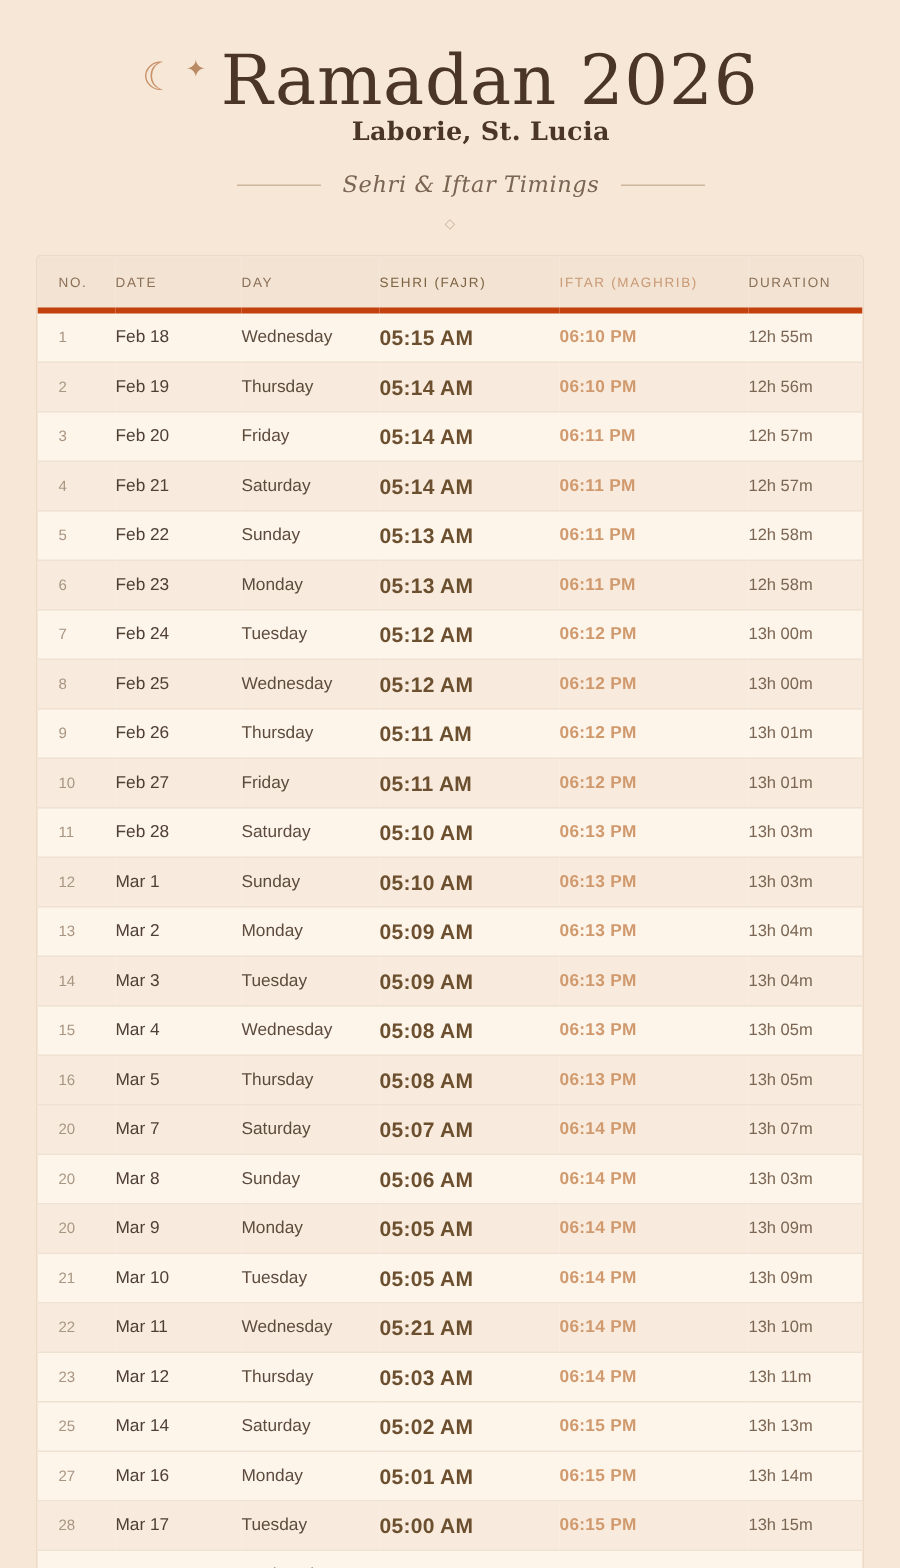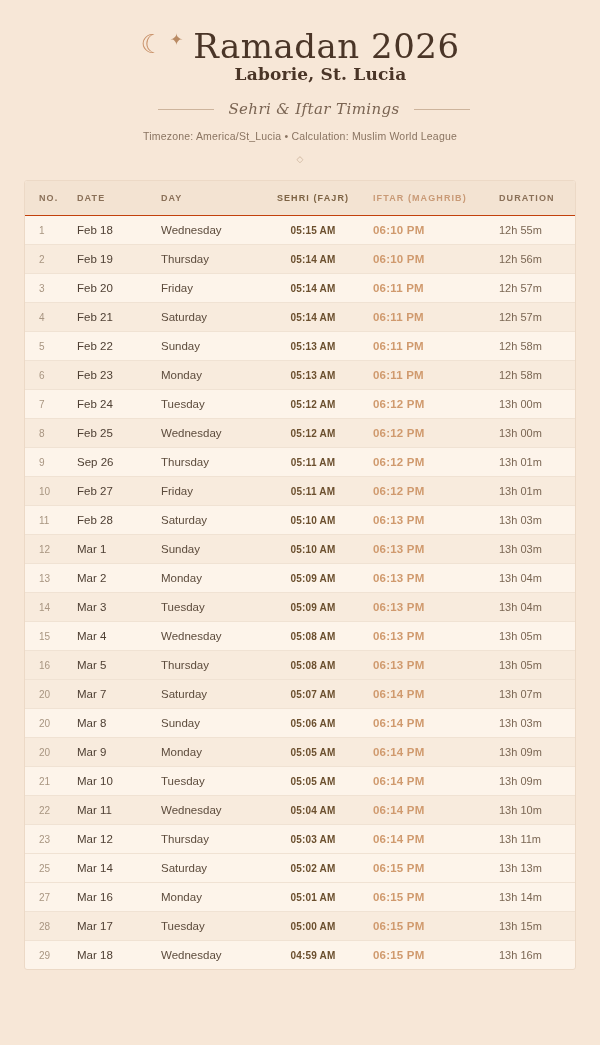--- a/index.html
+++ b/index.html
@@ -43,21 +43,21 @@
   .star-icon {
     color: #b98a63;
     font-size: 16px;
     line-height: 1;
     position: relative;
     top: -6px;
     margin-left: -4px;
   }
   .main-title {
     font-family: "DejaVu Serif", serif;
-    font-size: 34px;
+    font-size: 46px;
     letter-spacing: 0.5px;
     color: #4a3527;
     font-weight: 400;
     margin: 0;
   }
   .subtitle {
     font-family: "DejaVu Serif", serif;
     font-weight: bold;
     font-size: 17px;
     color: #4a3527;
@@ -107,53 +107,53 @@
   }
   table {
     width: 100%;
     border-collapse: collapse;
     font-size: 11.5px;
   }
   thead th {
     background: #f3e3d2;
     color: #8a7058;
     font-size: 9px;
-    font-weight: bold;
+    font-weight: normal;
     letter-spacing: 1.1px;
     text-transform: uppercase;
     padding: 12px 0 12px 0;
     text-align: left;
-    border-bottom: 1px solid #c2410c;
+    border-bottom: 4px solid #c2410c;
   }
   thead th.th-sehri { color: #7d6344; }
   thead th.th-iftar { color: #c99a76; }
 
   th.col-no, td.col-no { width: 38px; padding-left: 14px; }
   th.col-date, td.col-date { width: 84px; }
   th.col-day, td.col-day { width: 92px; }
-  th.col-sehri, td.col-sehri { width: 120px; text-align: center; }
+  th.col-sehri, td.col-sehri { width: 120px; }
   th.col-iftar, td.col-iftar { width: 126px; }
   th.col-dur, td.col-dur { width: auto; }
 
   tbody td {
     padding: 8px 0;
     border-bottom: 1px solid #f0e2d3;
     color: #5d4c3d;
     vertical-align: middle;
   }
   tbody tr:last-child td { border-bottom: none; }
   tbody tr.alt td { background: #f8ebdd; }
 
   td.col-no { color: #a89581; font-size: 10px; }
   td.col-date { color: #4f4034; font-size: 11.5px; }
   td.col-day { color: #5d4c3d; font-size: 11.5px; }
   td.col-sehri {
     color: #6b4f2e;
     font-weight: bold;
-    font-size: 10px;
+    font-size: 14px;
     letter-spacing: 0.2px;
   }
   td.col-iftar {
     color: #d09a6e;
     font-weight: bold;
     font-size: 11.5px;
     letter-spacing: 0.2px;
   }
   td.col-dur { color: #7a6653; font-size: 11px; }
 </style>
@@ -169,21 +169,20 @@
       <h1 class="main-title">Ramadan 2026</h1>
     </div>
     <div class="subtitle">Laborie, St. Lucia</div>
 
     <div class="rule-row">
       <span class="rule-line"></span>
       <span class="rule-text">Sehri &amp; Iftar Timings</span>
       <span class="rule-line"></span>
     </div>
 
-    <div class="meta-line">Timezone: America/St_Lucia • Calculation: Muslim World League</div>
     <div class="diamond">◇</div>
   </div>
 
   <div class="table-wrap">
     <table>
       <thead>
         <tr>
           <th class="col-no">NO.</th>
           <th class="col-date">DATE</th>
           <th class="col-day">DAY</th>
@@ -252,21 +251,21 @@
           <tr class="alt">
             <td class="col-no">8</td>
             <td class="col-date">Feb 25</td>
             <td class="col-day">Wednesday</td>
             <td class="col-sehri">05:12 AM</td>
             <td class="col-iftar">06:12 PM</td>
             <td class="col-dur">13h 00m</td>
           </tr>
           <tr>
             <td class="col-no">9</td>
-            <td class="col-date">Sep 26</td>
+            <td class="col-date">Feb 26</td>
             <td class="col-day">Thursday</td>
             <td class="col-sehri">05:11 AM</td>
             <td class="col-iftar">06:12 PM</td>
             <td class="col-dur">13h 01m</td>
           </tr>
           <tr class="alt">
             <td class="col-no">10</td>
             <td class="col-date">Feb 27</td>
             <td class="col-day">Friday</td>
             <td class="col-sehri">05:11 AM</td>
@@ -350,21 +349,21 @@
             <td class="col-date">Mar 10</td>
             <td class="col-day">Tuesday</td>
             <td class="col-sehri">05:05 AM</td>
             <td class="col-iftar">06:14 PM</td>
             <td class="col-dur">13h 09m</td>
           </tr>
           <tr class="alt">
             <td class="col-no">22</td>
             <td class="col-date">Mar 11</td>
             <td class="col-day">Wednesday</td>
-            <td class="col-sehri">05:04 AM</td>
+            <td class="col-sehri">05:21 AM</td>
             <td class="col-iftar">06:14 PM</td>
             <td class="col-dur">13h 10m</td>
           </tr>
           <tr>
             <td class="col-no">23</td>
             <td class="col-date">Mar 12</td>
             <td class="col-day">Thursday</td>
             <td class="col-sehri">05:03 AM</td>
             <td class="col-iftar">06:14 PM</td>
             <td class="col-dur">13h 11m</td>

